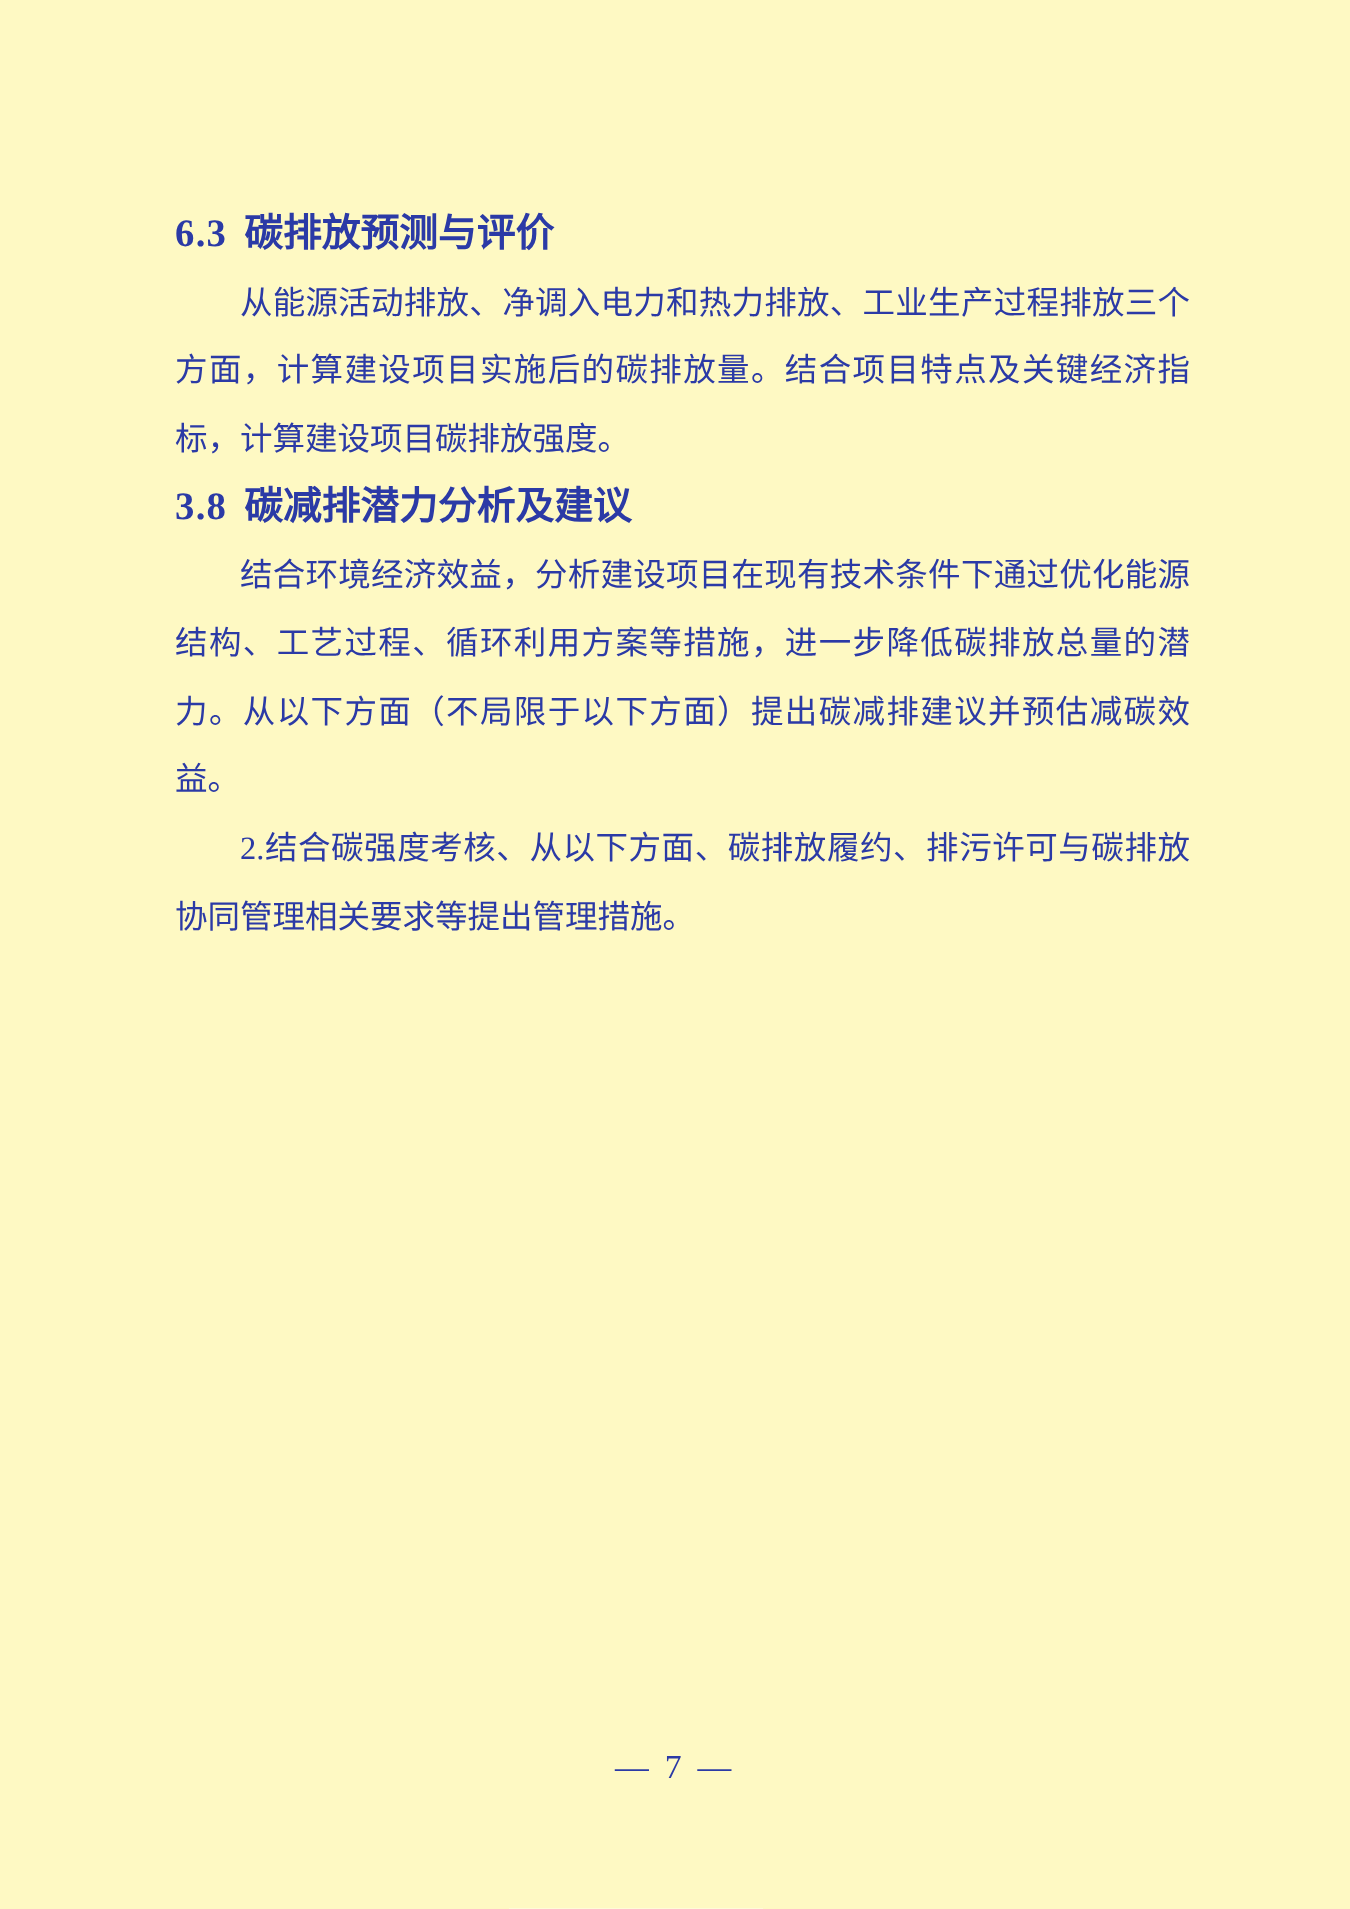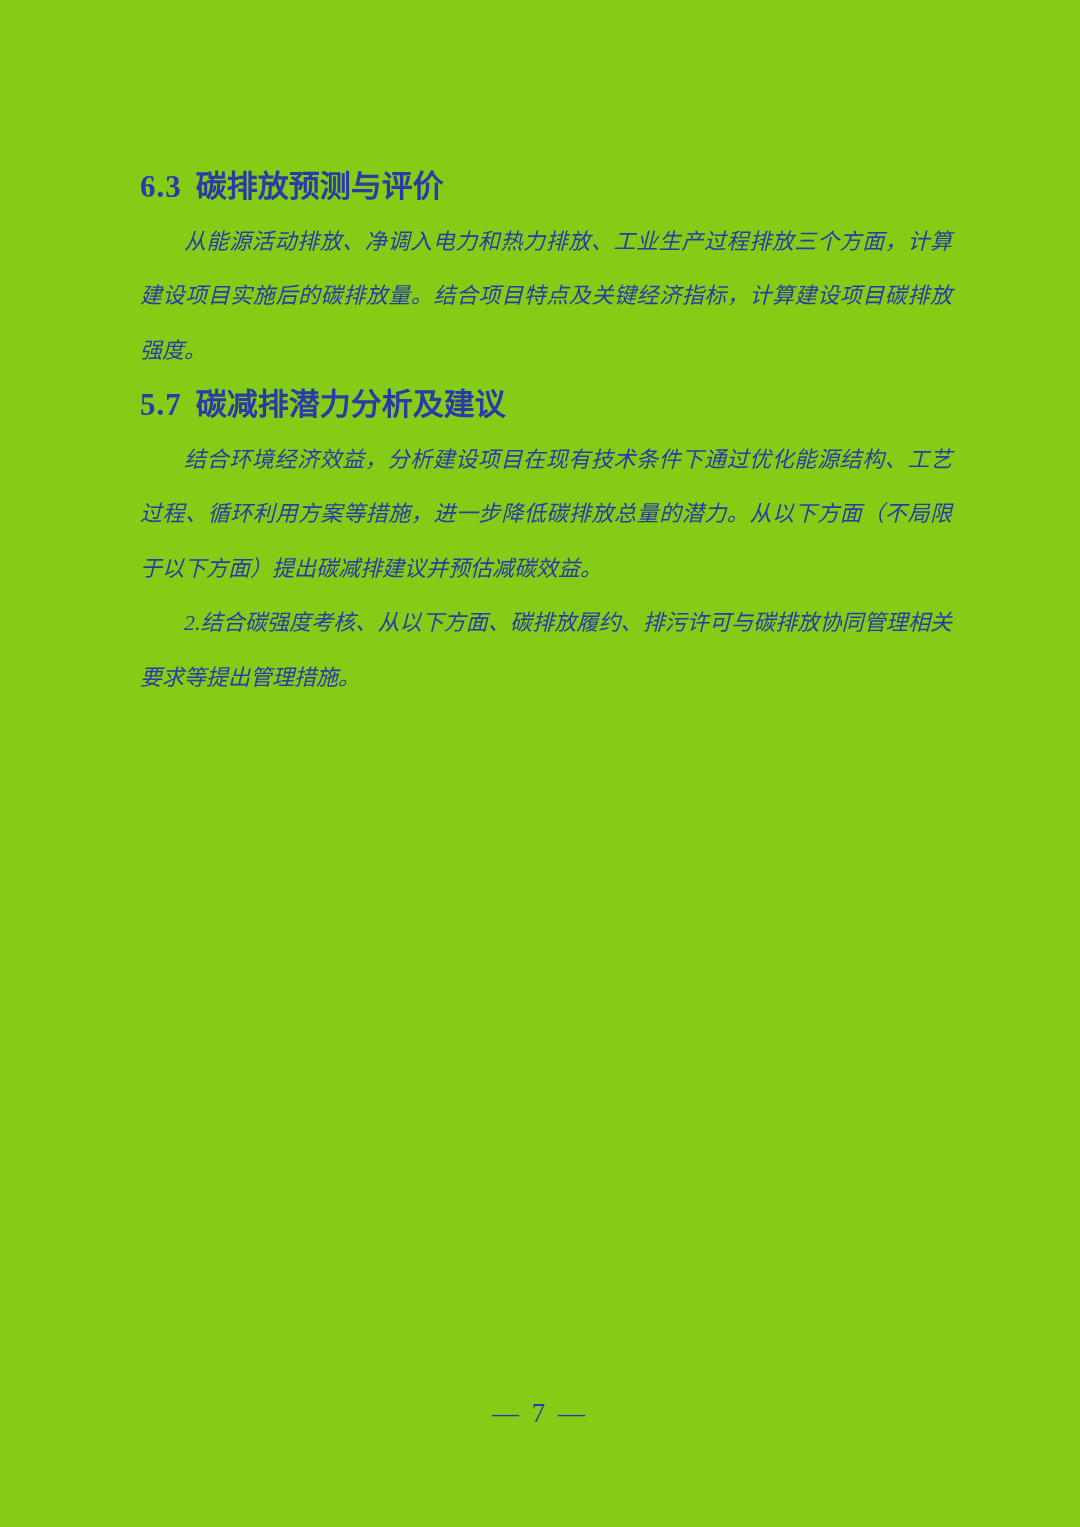--- a/index.html
+++ b/index.html
@@ -23,58 +23,57 @@
     margin: 0;
     white-space: nowrap;
   }
   .num {
     font-family: "Liberation Serif", serif;
     font-weight: 600;
     margin-right: 0.45em;
     letter-spacing: 1px;
   }
   .para {
-    font-size: 22px;
+    font-size: 26px;
     line-height: 54.5px;
     margin: 0;
     text-align: justify;
     text-indent: 2em;
     font-weight: 500;
-    font-style: italic;
   }
   .marker {
     font-family: "Liberation Serif", serif;
     font-weight: 500;
   }
   .footer {
     position: absolute;
     top: 1398px;
     left: 0;
     width: 100%;
     text-align: center;
     font-family: "Liberation Serif", serif;
     font-size: 27px;
     letter-spacing: 3px;
     font-weight: 400;
   }
 </style>
 </head>
 <body>
 
-<div class="page" style="color: rgb(43, 58, 166); background: #84cc16;">
+<div class="page" style="color: rgb(43, 58, 166); background: #fef9c3;">
   <div class="content">
 
     <h2 class="h2"><span class="num">6.3</span><span>碳排放预测与评价</span></h2>
 
 
     <p class="para">从能源活动排放、净调入电力和热力排放、工业生产过程排放三个方面，计算建设项目实施后的碳排放量。结合项目特点及关键经济指标，计算建设项目碳排放强度。</p>
 
 
 
-    <h2 class="h2"><span class="num">5.7</span><span>碳减排潜力分析及建议</span></h2>
+    <h2 class="h2"><span class="num">3.8</span><span>碳减排潜力分析及建议</span></h2>
 
     <p class="para">结合环境经济效益，分析建设项目在现有技术条件下通过优化能源结构、工艺过程、循环利用方案等措施，进一步降低碳排放总量的潜力。从以下方面（不局限于以下方面）提出碳减排建议并预估减碳效益。</p>
 
 
     <p class="para"><span class="marker">2.</span><span>结合碳强度考核、从以下方面、碳排放履约、排污许可与碳排放协同管理相关要求等提出管理措施。</span></p>
 
   </div>
 
   <div class="footer">— 7 —</div>
 </div>

